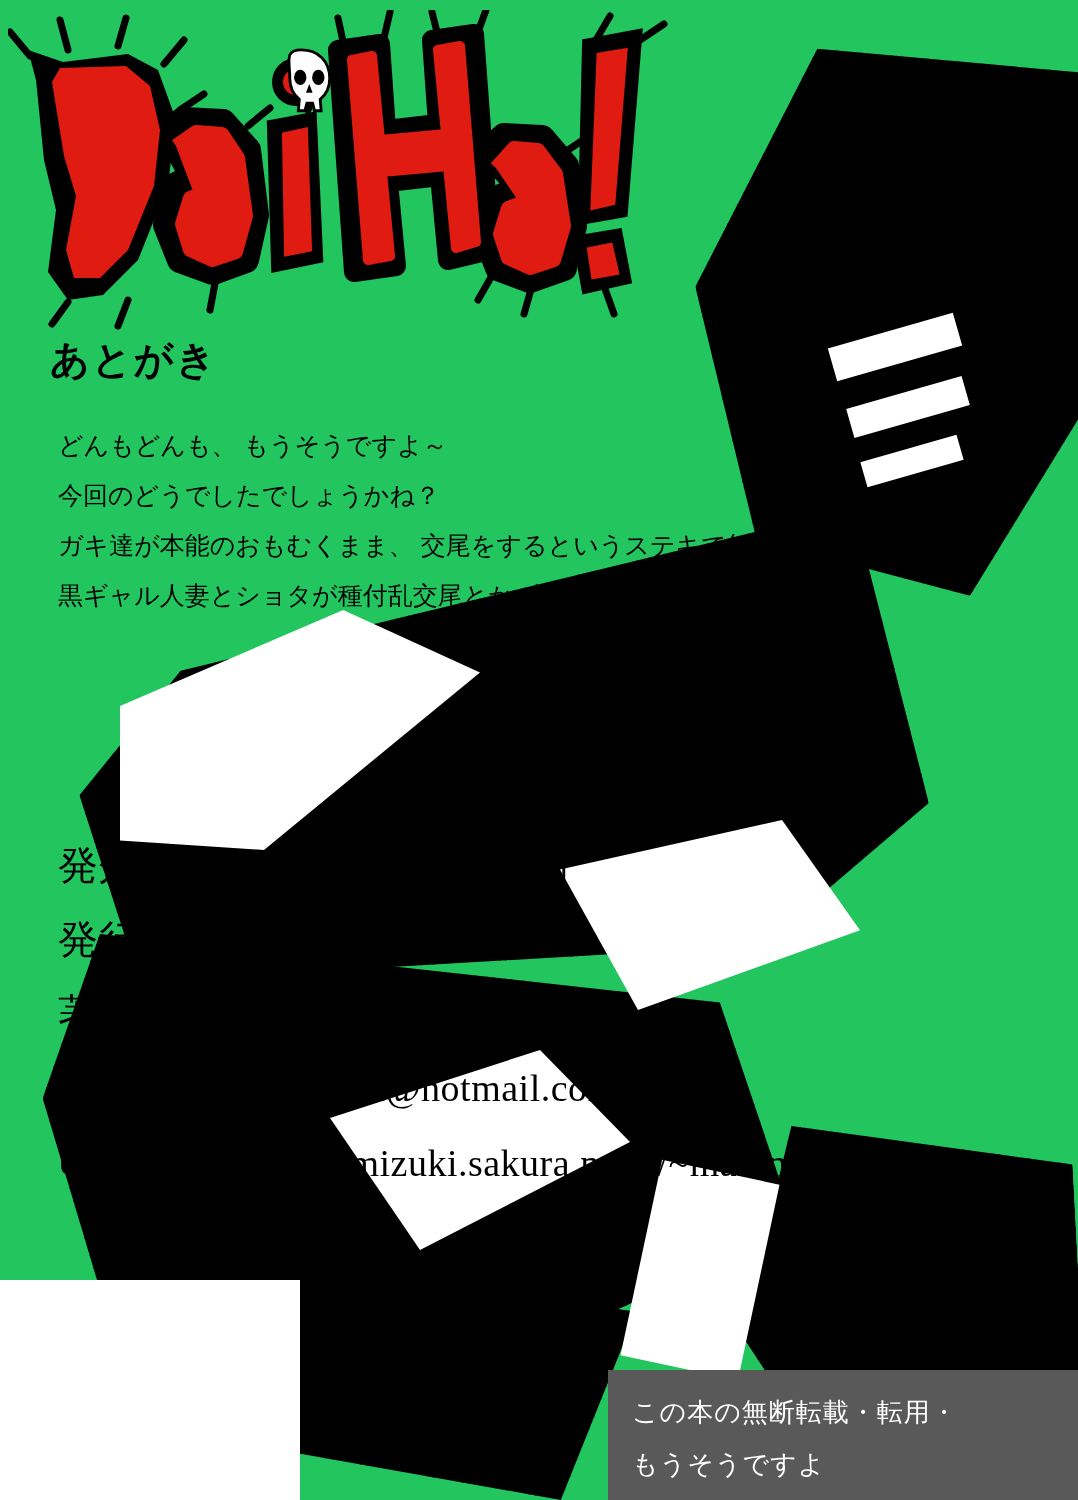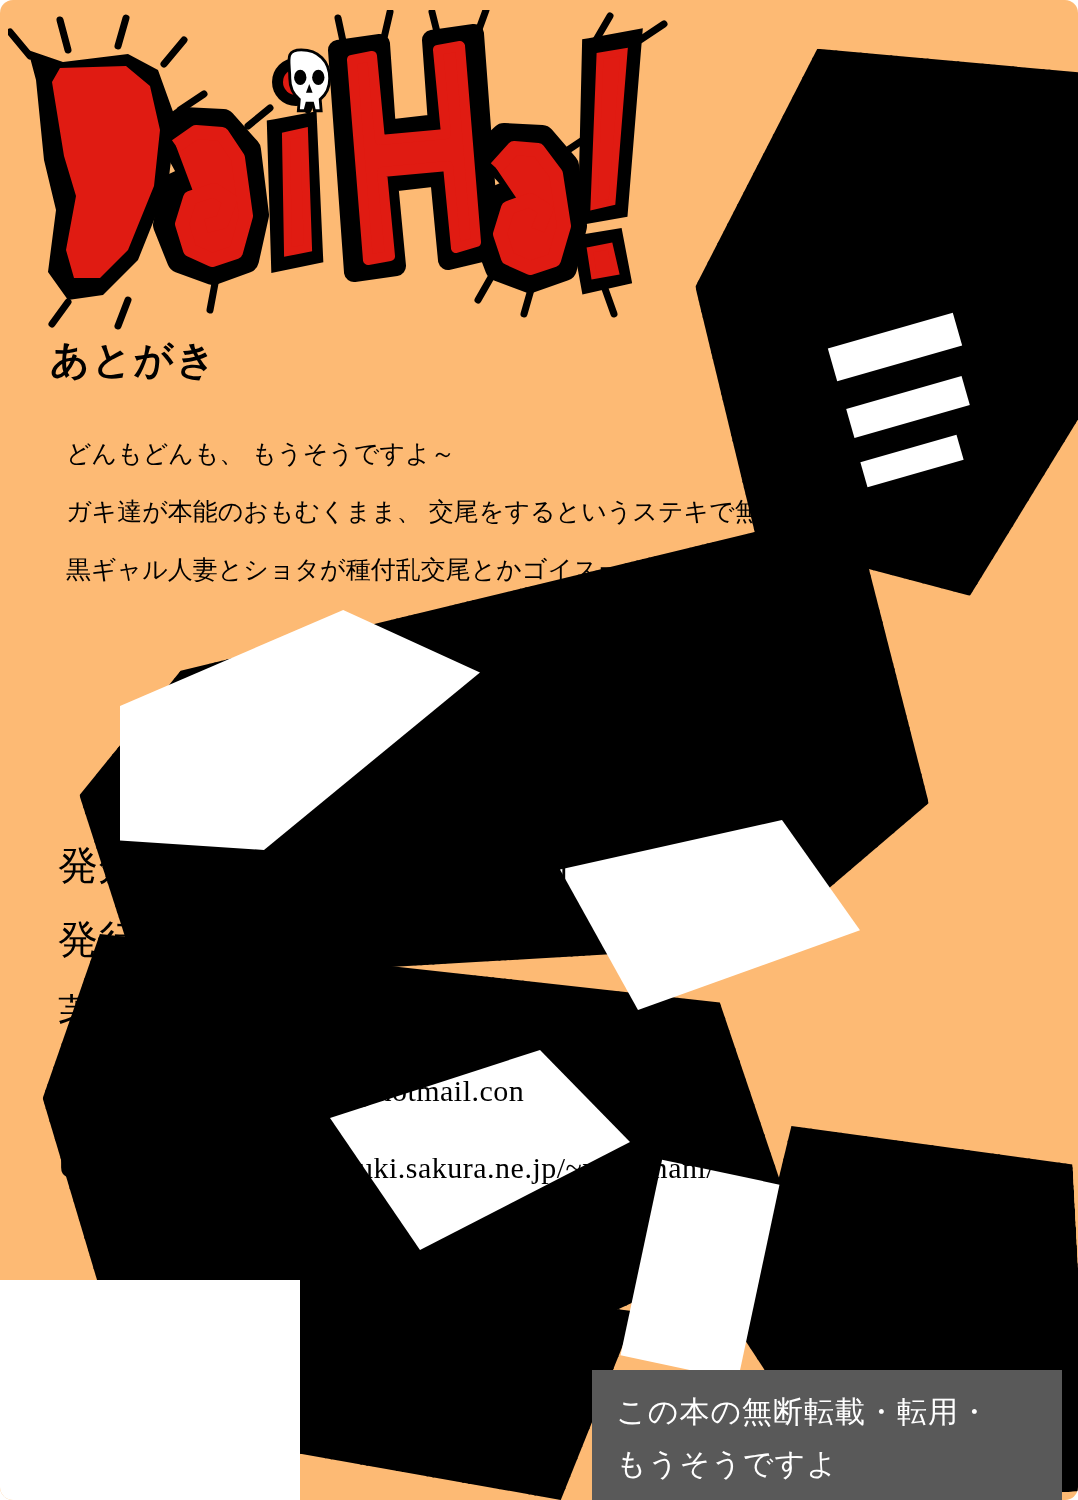--- a/index.html
+++ b/index.html
@@ -9,22 +9,21 @@
   }
   body {
     font-family: "Liberation Sans", "DejaVu Sans", sans-serif;
     color: #000000;
   }
   #page {
     position: relative;
     width: 1078px;
     height: 1500px;
     overflow: hidden;
-    background: #fdba74;
-    border-radius: 13px;
+    background: #22c55e;
   }
 
   
   .halftone-layer {
     position: absolute;
     inset: 0;
     pointer-events: none;
   }
   .ht-shape {
     position: absolute;
@@ -97,50 +96,50 @@
   }
   #afterword-body {
     position: absolute;
     top: 418px; left: 54px;
     width: 990px;
     font-size: 25px;
     line-height: 46px;
     letter-spacing: 0px;
     white-space: nowrap;
   }
-  #afterword-body p { margin: 12px; }
+  #afterword-body p { margin: 4px; }
 
   #colophon {
     position: absolute;
     top: 828px; left: 58px;
     font-size: 40px;
     line-height: 73px;
     letter-spacing: 1px;
   }
   #colophon .row { white-space: nowrap; }
   #colophon .bullet {
     font-size: 36px;
     vertical-align: 2px;
   }
   #colophon .serifed {
     font-family: "Liberation Serif", "DejaVu Serif", serif;
-    font-size: 30px;
+    font-size: 38px;
     letter-spacing: 0.5px;
   }
 
   
   #notice-box {
     position: absolute;
-    left: 592px; top: 1370px;
+    left: 608px; top: 1370px;
     width: 470px; height: 130px;
     background: #595959;
     color: #ffffff;
     box-sizing: border-box;
     padding: 16px 8px 0 24px;
-    font-size: 30px;
+    font-size: 26px;
     line-height: 52px;
     letter-spacing: 1px;
   }
   #notice-box .row { white-space: nowrap; }
 </style>
 </head>
 <body>
 
 <div id="page">
 
@@ -222,20 +221,21 @@
         <ellipse cx="34" cy="31" rx="6.5" ry="8" fill="#000"></ellipse>
         <path d="M24.5 38 L21 47 L28 47 Z" fill="#000"></path>
       </g>
     </svg>
   </div>
 
   <div id="afterword-heading">あとがき</div>
 
   <div id="afterword-body">
     <p>どんもどんも、 もうそうですよ～</p>
+    <p>今回のどうでしたでしょうかね？</p>
     <p>ガキ達が本能のおもむくまま、 交尾をするというステキで無敵な話です。</p>
     <p>黒ギャル人妻とショタが種付乱交尾とかゴイスーですわ！！</p>
   </div>
 
   <div id="colophon">
     <div class="row">
       <span>発効日</span><span class="bullet">●</span><span>2017 年 09 月 13 日</span>
     </div>
     <div class="row">
       <span>発行元</span><span class="bullet">●</span><span>マニまにあ</span>

